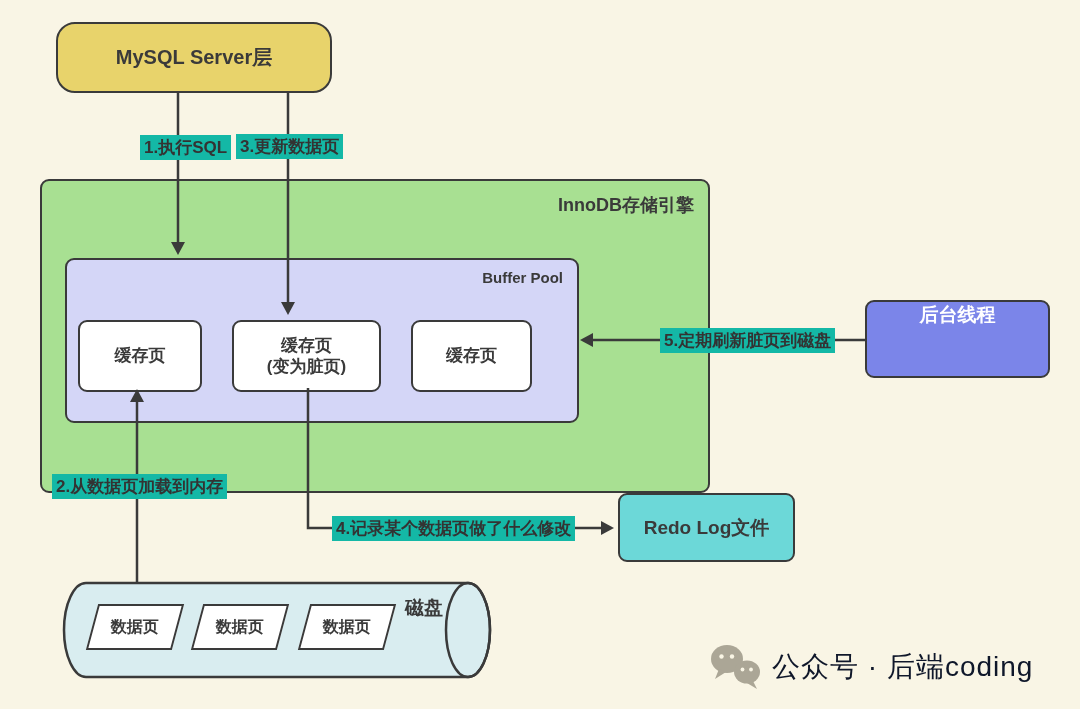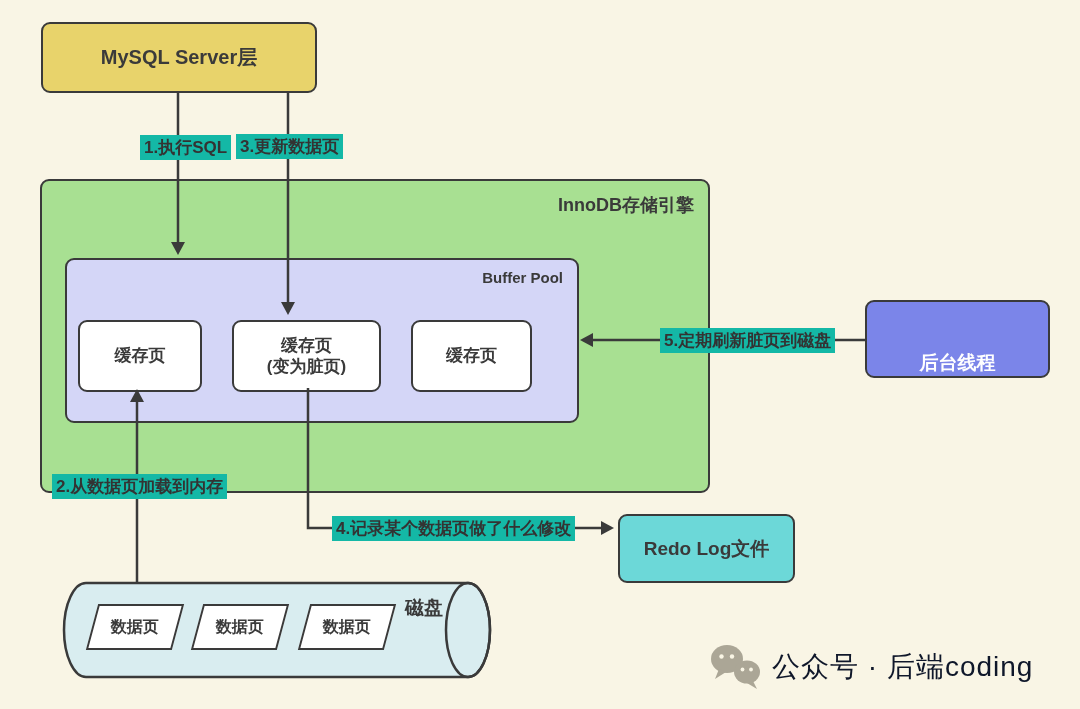--- a/index.html
+++ b/index.html
@@ -3,35 +3,35 @@
 <meta charset="utf-8">
 <style>
   html,body{margin:0;padding:0;background:#f9f5e5;}
   .canvas{
     position:relative;width:1080px;height:709px;overflow:hidden;
     background:#f9f5e5;
     font-family:"Liberation Sans","DejaVu Sans",sans-serif;
     color:#3a3a3a;
   }
   .box{position:absolute;box-sizing:border-box;border:2.5px solid #3a3a3a;border-radius:9px;}
-  .mysql{left:41px;top:22px;width:276px;height:71px;background:#e8d36b;
-    display:flex;align-items:center;justify-content:center;font-size:20px;font-weight:bold;}
+  .mysql{left:56px;top:22px;width:276px;height:71px;background:#e8d36b;
+    display:flex;align-items:center;justify-content:center;font-size:20px;font-weight:bold;border-radius:19px;}
   .innodb{left:40px;top:179px;width:670px;height:314px;background:#a8e092;}
   .innodb-title{position:absolute;top:12px;right:14px;font-size:18px;font-weight:bold;}
   .bufferpool{left:23px;top:77px;width:514px;height:165px;background:#d4d6f7;}
   .bp-title{position:absolute;top:9px;right:14px;font-size:15px;font-weight:bold;}
   .cache{position:absolute;top:60px;height:72px;background:#ffffff;border:2.5px solid #3a3a3a;border-radius:9px;
     display:flex;flex-direction:column;align-items:center;justify-content:center;
     font-size:17px;font-weight:bold;line-height:1.25;text-align:center;box-sizing:border-box;}
   .c1{left:11px;width:124px;}
   .c2{left:165px;width:149px;}
   .c3{left:344px;width:121px;}
   .bgthread{left:865px;top:300px;width:185px;height:78px;background:#7b85e9;color:#ffffff;
-    display:flex;align-items:flex-end;justify-content:center;font-size:19px;font-weight:bold;}
-  .redolog{left:618px;top:514px;width:177px;height:69px;background:#6cd8d8;
+    display:flex;align-items:flex-start;justify-content:center;font-size:19px;font-weight:bold;}
+  .redolog{left:618px;top:493px;width:177px;height:69px;background:#6cd8d8;
     display:flex;align-items:center;justify-content:center;font-size:19px;font-weight:bold;}
   .overlay{position:absolute;left:0;top:0;width:1080px;height:709px;pointer-events:none;}
   .chip{position:absolute;z-index:3;background:#14b8a6;padding:1px 4px;
     font-size:17px;font-weight:bold;color:#333;white-space:nowrap;}
   .s1{left:140px;top:135px;}
   .s2{left:52px;top:474px;}
   .s3{left:236px;top:134px;}
   .s4{left:332px;top:516px;}
   .s5{left:660px;top:328px;}
   .page{position:absolute;z-index:3;width:86px;height:46px;background:#ffffff;border:2.5px solid #3a3a3a;

